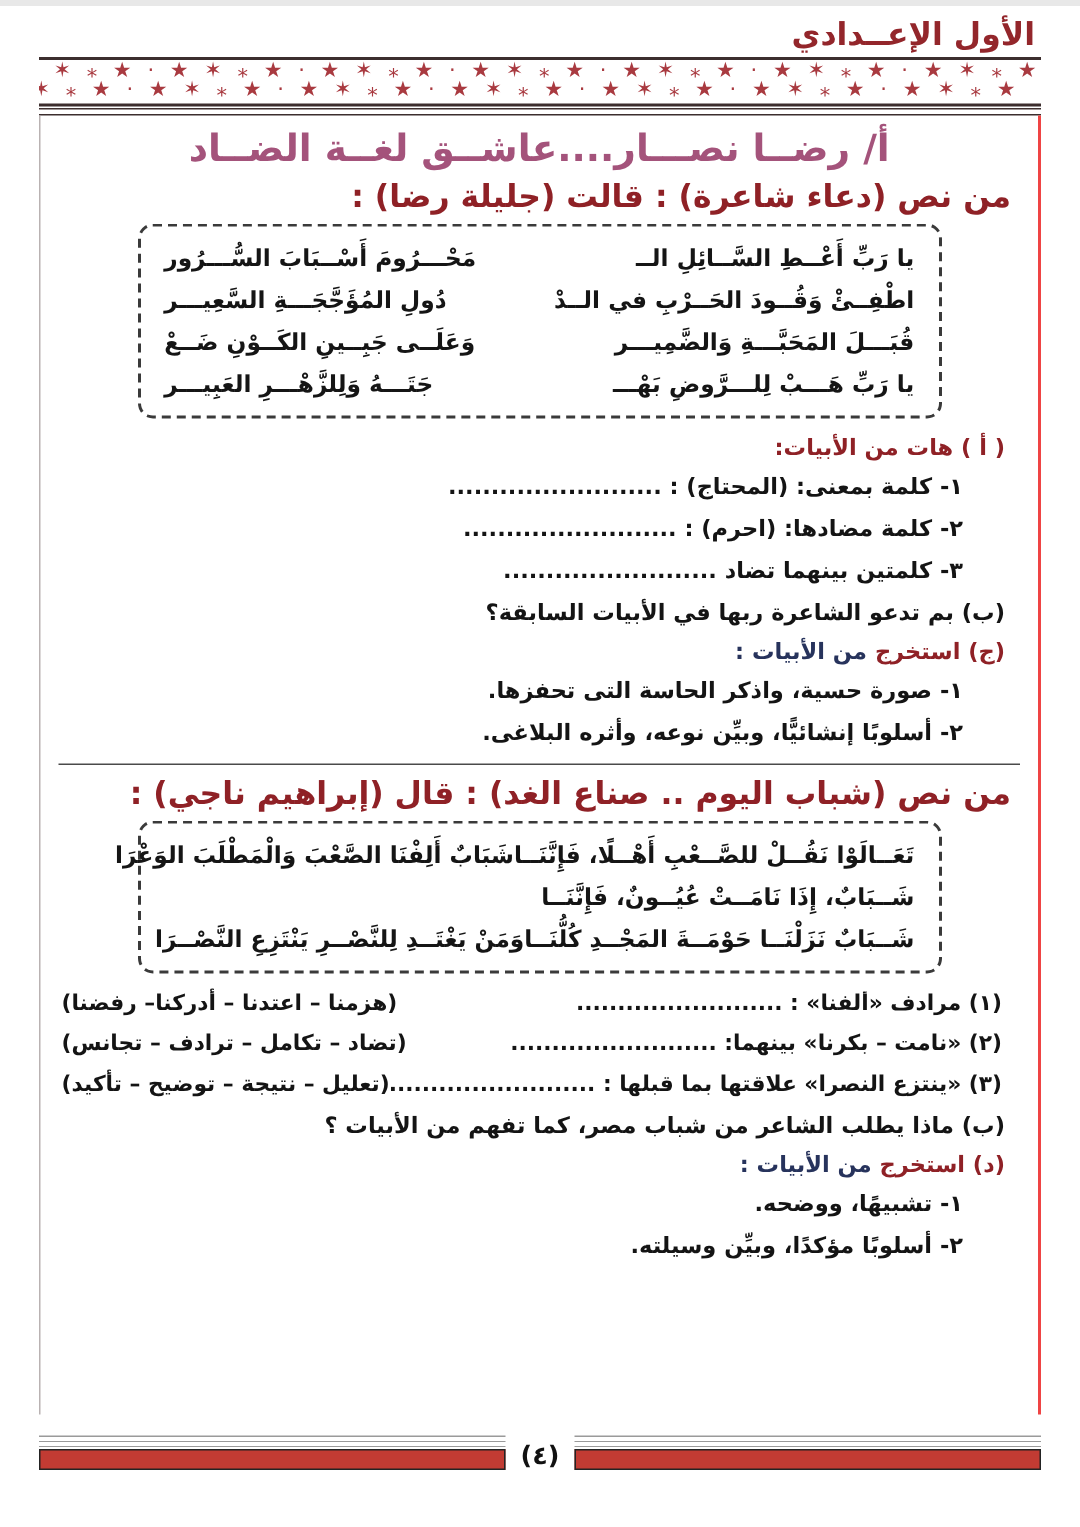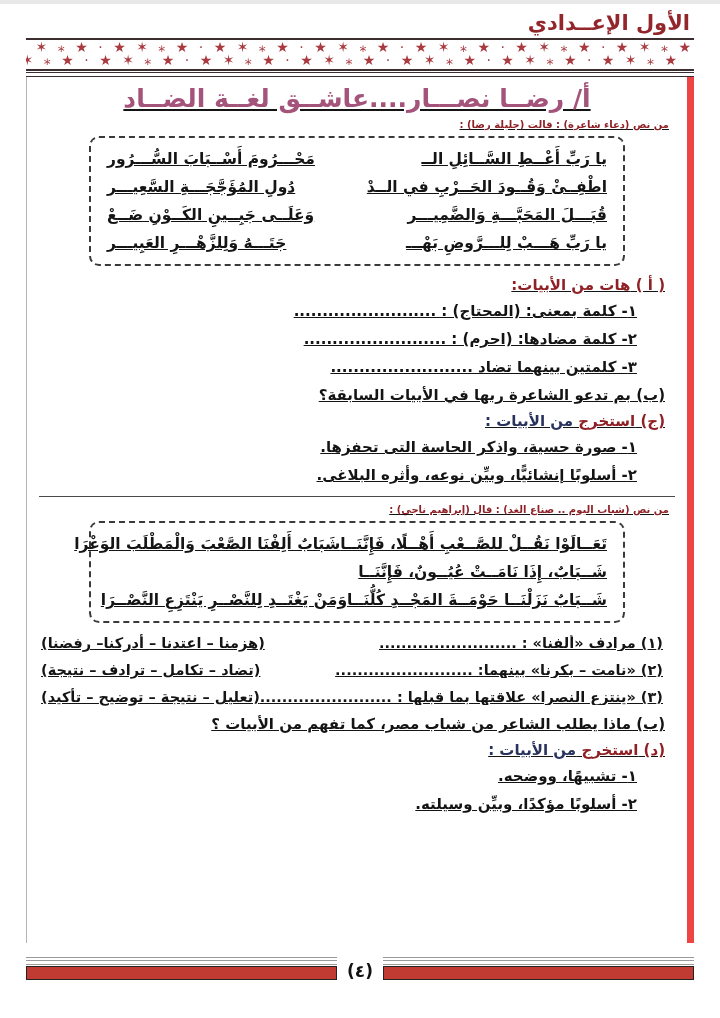--- a/index.html
+++ b/index.html
@@ -19,30 +19,29 @@
     margin:0 26px; height:31px; overflow:hidden;
     border-bottom:2px solid #3c2e2e; color:#a93a40;
     text-align:center; line-height:15px;
   }
   .star-row { font-size:14px; letter-spacing:3px; white-space:nowrap; }
   .star-row.offset { margin-top:-2px; padding-right:14px; }
   .double-rule { margin:1px 26px 0; height:5px; border-top:1.5px solid #3c2e2e; border-bottom:1.5px solid #3c2e2e; }
   
   .content-frame {
     margin:0 26px; height:866px; overflow:hidden;
-    border-left:1px solid #b9b2b2; border-right:7px solid #ef4444;
+    border-left:1px solid #b9b2b2; border-right:2px solid #ef4444;
     padding:2px 10px 0;
-    text-decoration:underline;
   }
   .page-title {
     text-align:center; color:#a4537b; font-weight:bold;
     font-size:25px; padding:5px 0 3px;
   }
   .section-heading {
-    color:#8f2126; font-weight:bold; font-size:10px; padding:3px 8px 2px;
+    color:#8f2126; font-weight:bold; font-size:21px; padding:3px 8px 2px;
   }
   
   .poem-box {
     width:536px; margin:4px auto 6px;
     border:2px dashed #3a3a3a; border-radius:10px;
     padding:7px 16px;
   }
   .verse { display:flex; justify-content:space-between; align-items:baseline; padding:5px 0; }
   .hemi { font-weight:bold; font-size:15.5px; color:#151515; white-space:nowrap; }
   
@@ -143,21 +142,21 @@
       </div>
     </div>
 
 
     <div class="mcq-row">
       <span class="mcq-question">(١) مرادف «ألفنا» : .........................</span>
       <span class="mcq-options">(هزمنا – اعتدنا – أدركنا– رفضنا)</span>
     </div>
     <div class="mcq-row">
       <span class="mcq-question">(٢) «نامت – بكرنا» بينهما: .........................</span>
-      <span class="mcq-options">(تضاد – تكامل – ترادف – نتيجة)</span>
+      <span class="mcq-options">(تضاد – تكامل – ترادف – تجانس)</span>
     </div>
     <div class="mcq-row">
       <span class="mcq-question">(٣) «ينتزع النصرا» علاقتها بما قبلها : .........................</span>
       <span class="mcq-options">(تعليل – نتيجة – توضيح – تأكيد)</span>
     </div>
 
     <div class="q-line">(ب) ماذا يطلب الشاعر من شباب مصر، كما تفهم من الأبيات ؟</div>
 
     <div class="q-heading">
       <span class="red">(د) </span><span class="red">استخرج </span><span class="navy">من الأبيات :</span>

